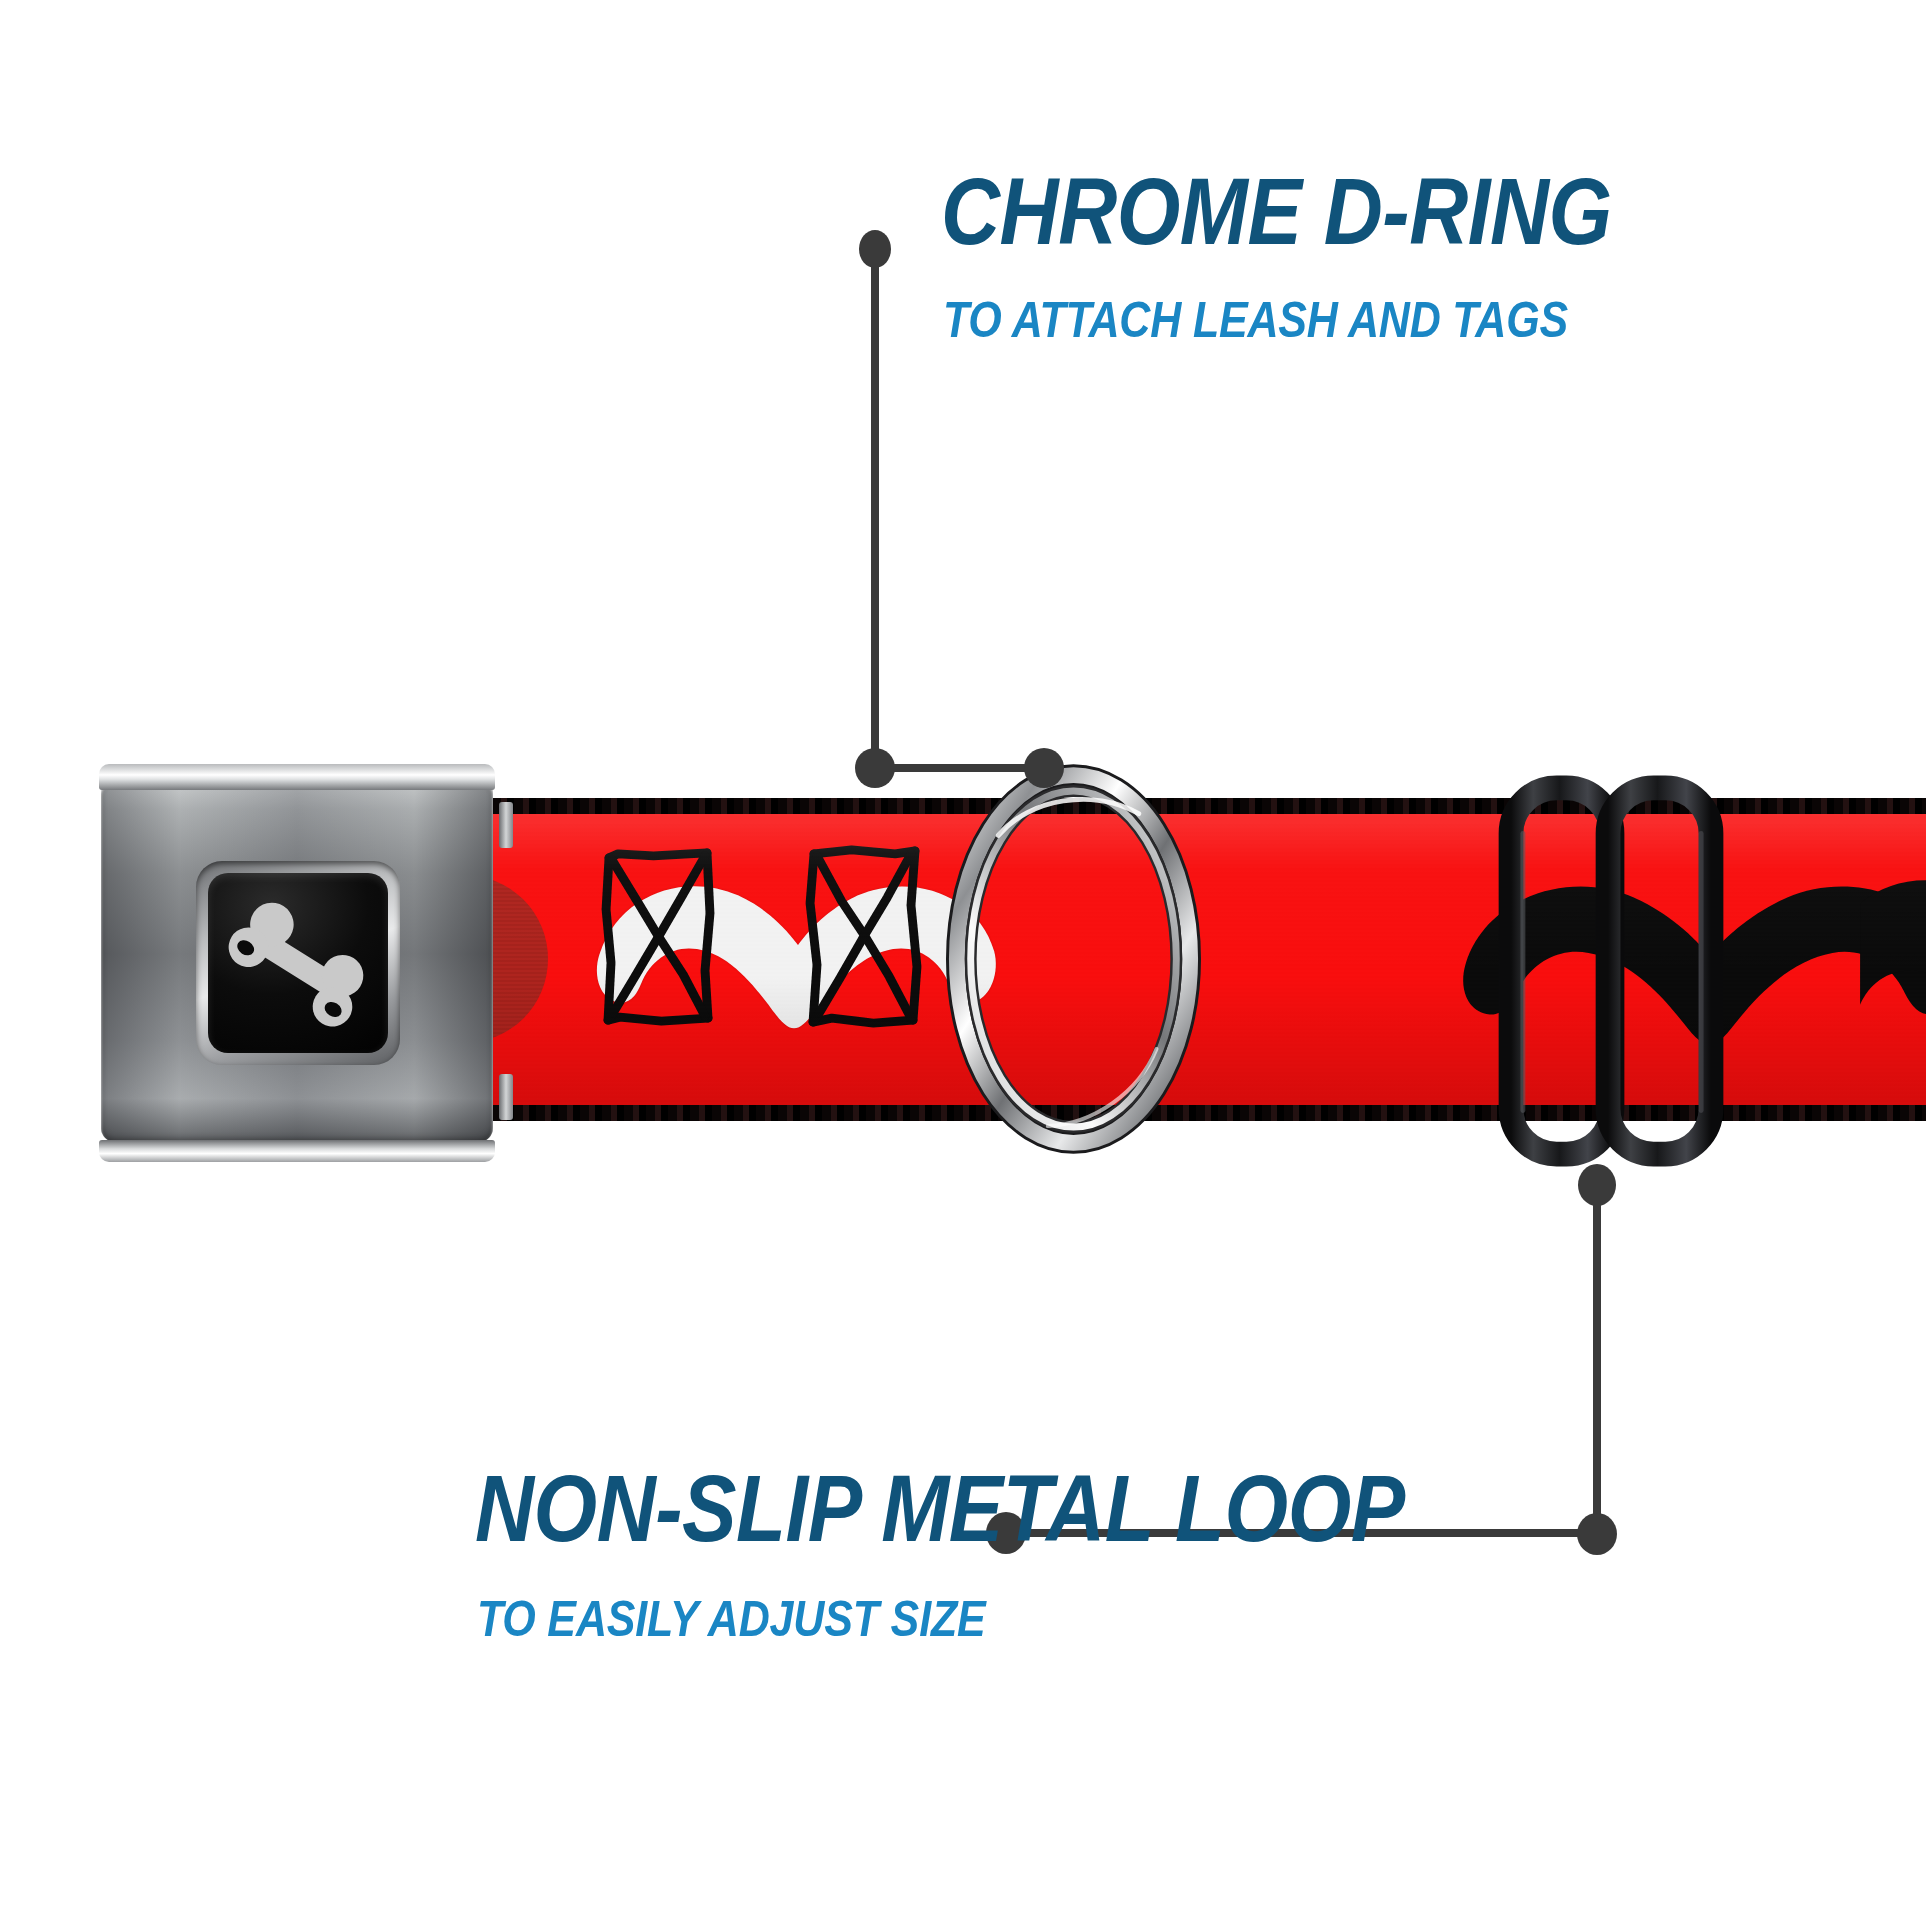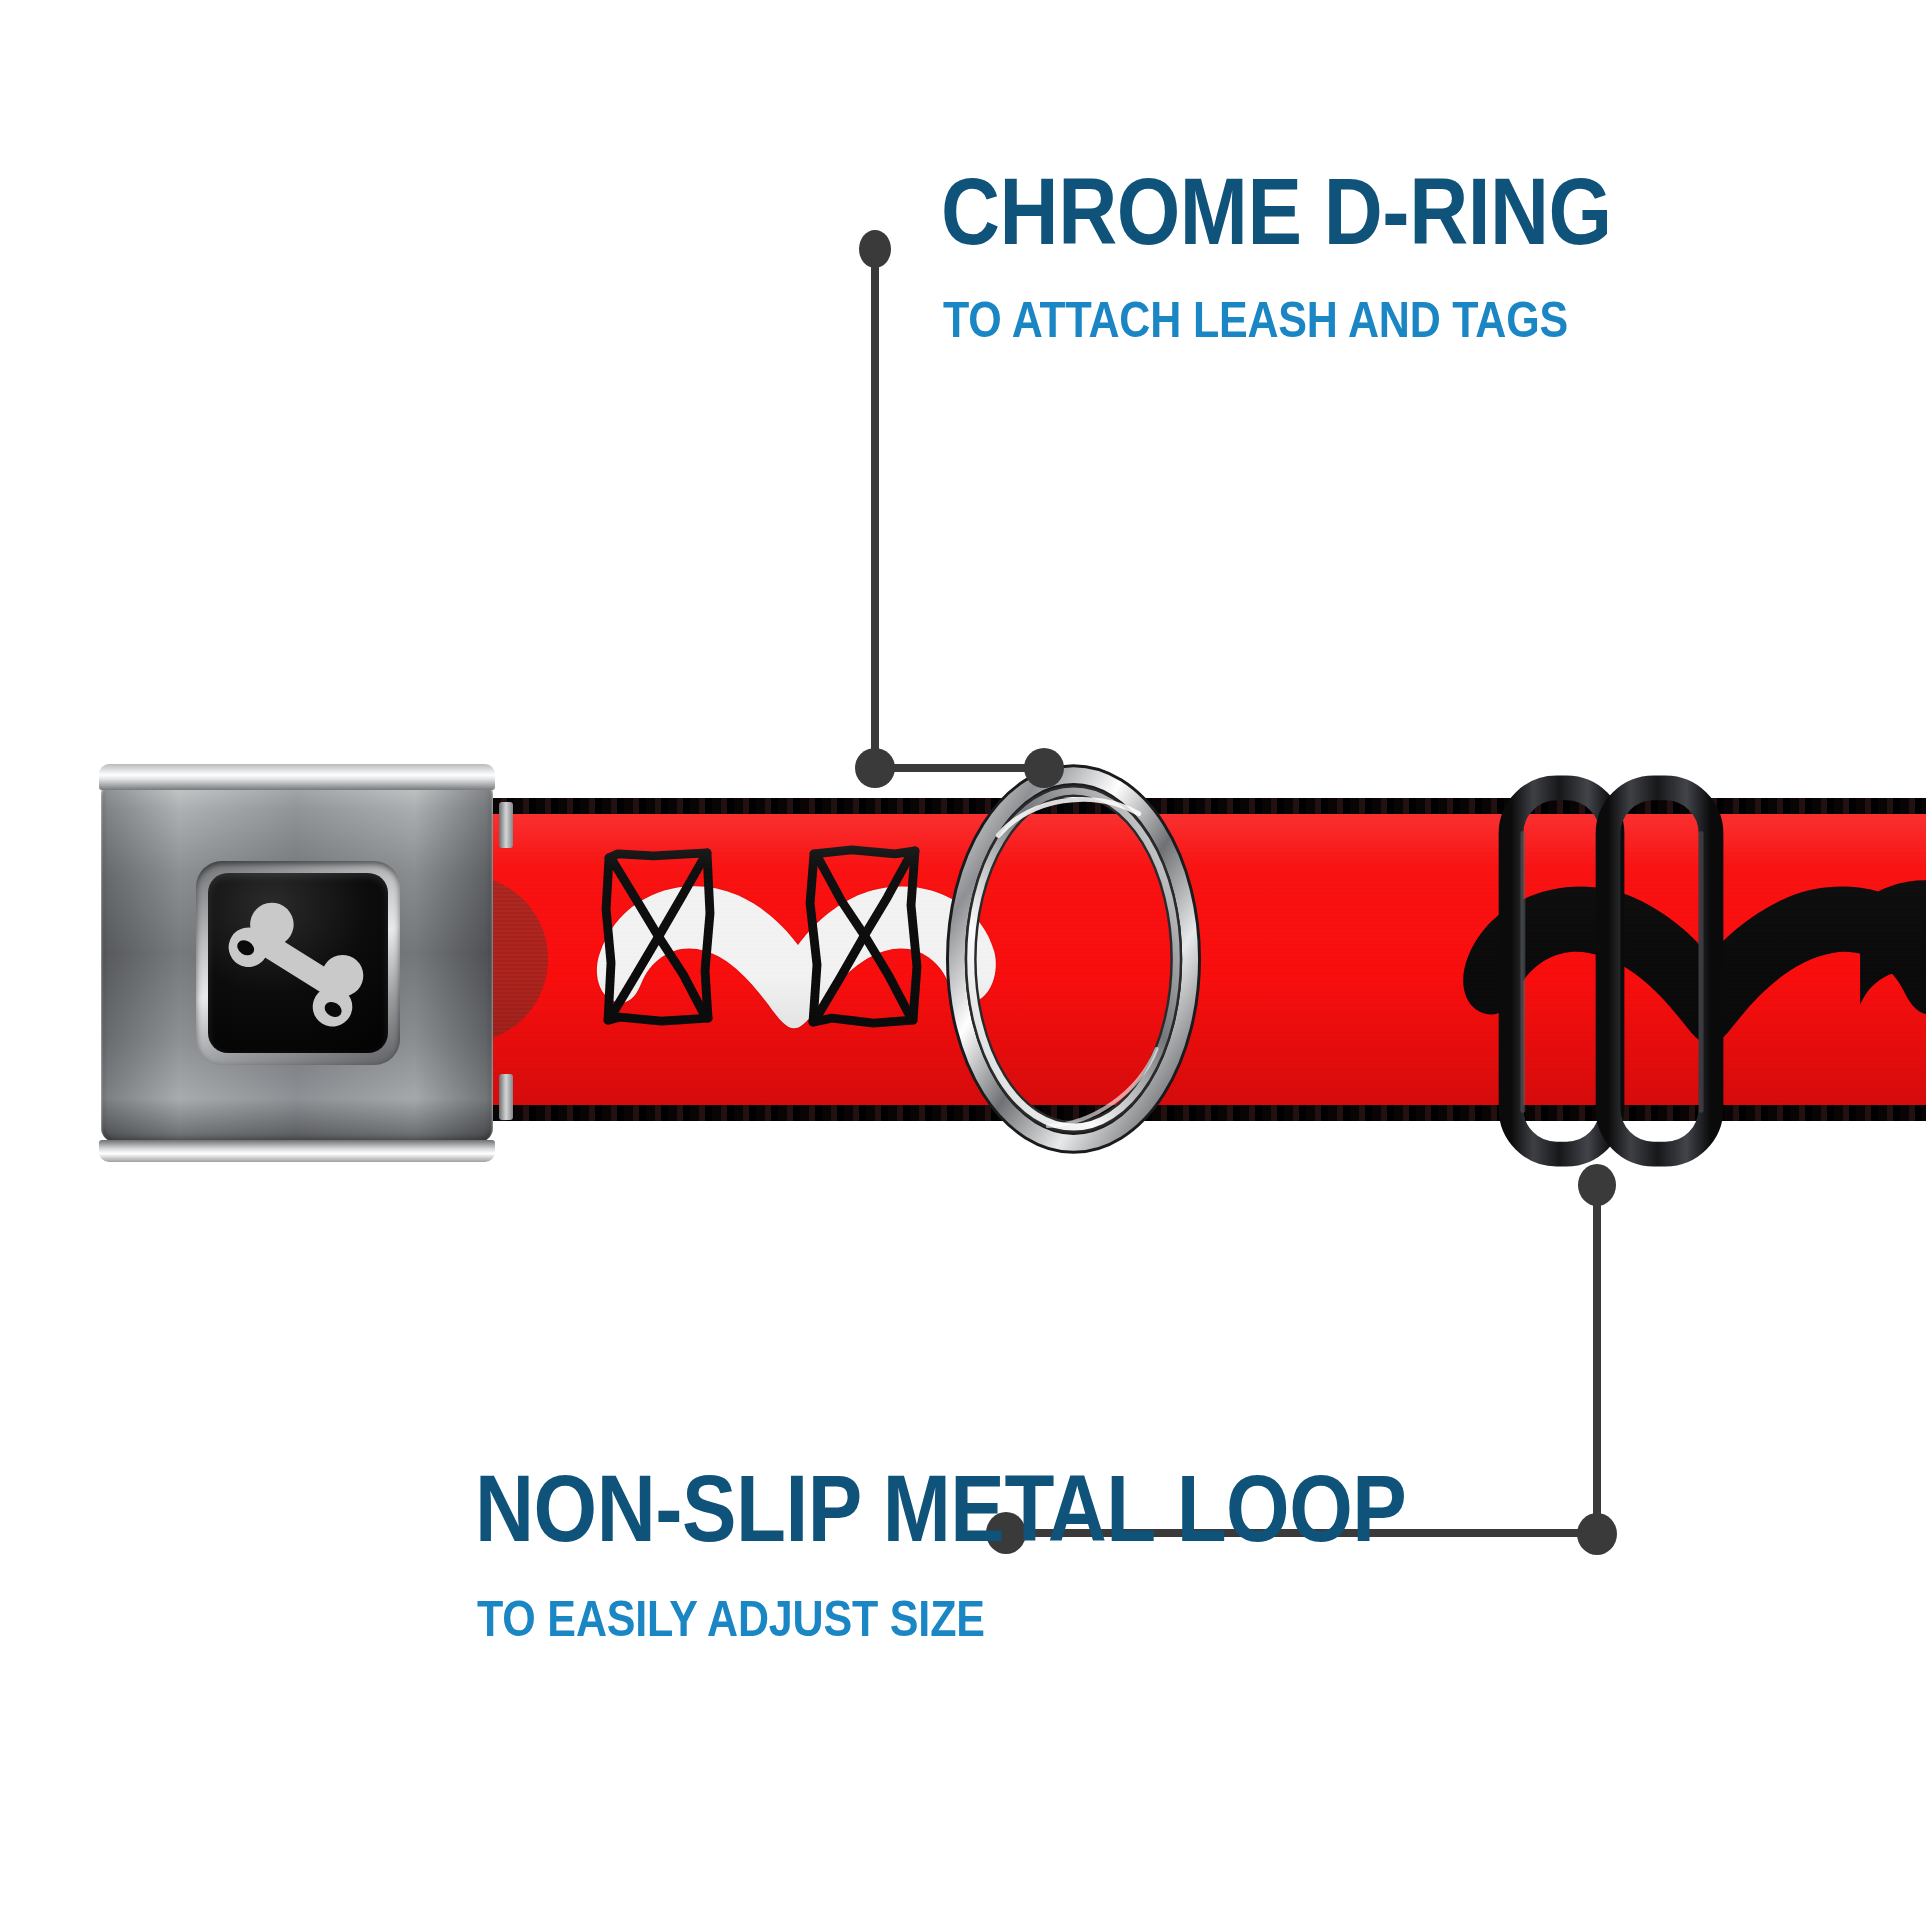--- a/index.html
+++ b/index.html
@@ -3,21 +3,21 @@
 <meta charset="utf-8">
 <style>
   html,body{margin:0;padding:0;}
   body{
     width:1927px;height:1927px;
     background:#ffffff;
     font-family:"Liberation Sans", sans-serif;
     overflow:hidden;
     position:relative;
   }
-  .stage{position:absolute;inset:0;}
+  .stage{position:absolute;inset:0;font-style:italic;}
 
   
   .callout-title{
     position:absolute;
     font-weight:700;
     letter-spacing:-0.5px;
     line-height:0.95;
     white-space:nowrap;
     transform:scaleX(0.86);
     transform-origin:left center;

